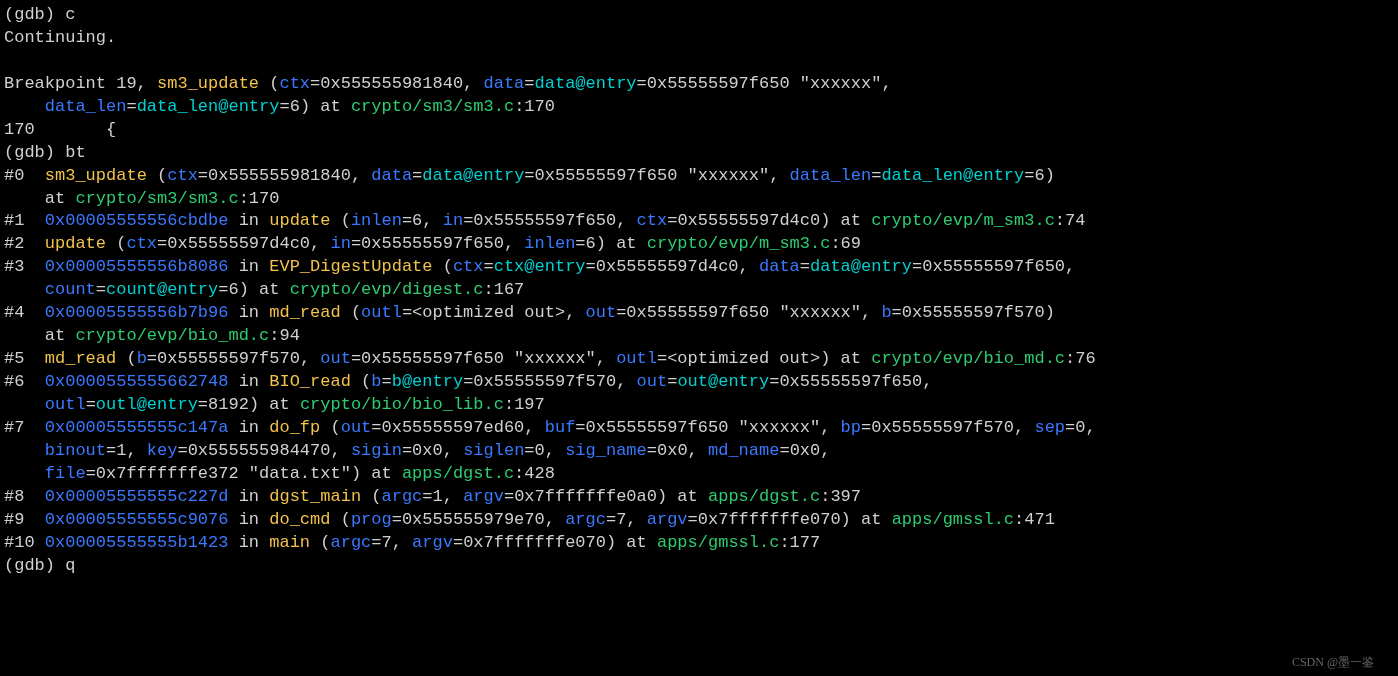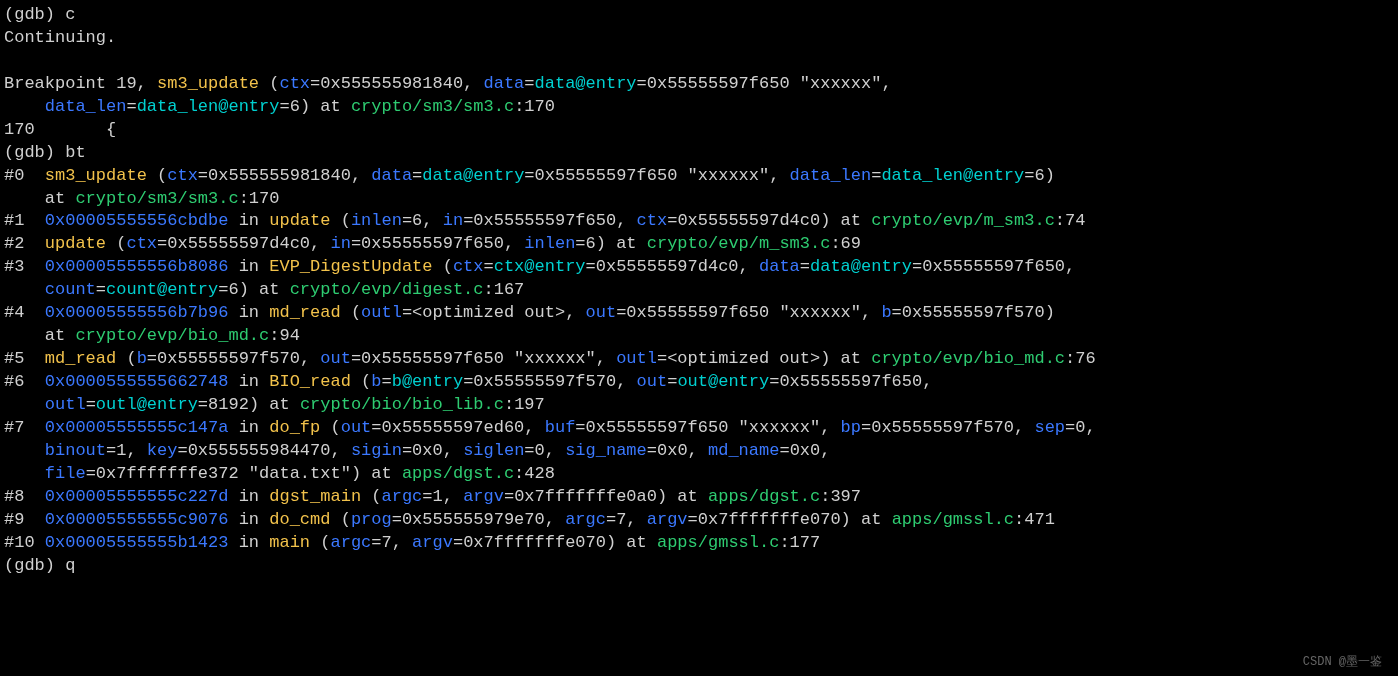--- a/index.html
+++ b/index.html
@@ -1,17 +1,17 @@
 <!DOCTYPE html>
 <html><head>
 <meta charset="utf-8">
 <style>
   html,body{margin:0;padding:0;background:#000;color:#ccc;font-family:"Consolas","Courier New",monospace;font-size:17px;line-height:1.35;width:1398px;height:676px;overflow:hidden}
   .term{white-space:pre;padding:4px 13px 0 4px}
-  .wm{position:absolute;right:16px;bottom:6px;color:#666;font-size:12px;font-family:Liberation Mono, monospace}
+  .wm{position:absolute;right:24px;bottom:6px;color:#666;font-size:12px;font-family:Liberation Serif, serif}
   
   .c-w{color:#d0d0d0}
   .c-y{color:#f2c24b}
   .c-b{color:#3b78ff}
   .c-g{color:#2ecc71}
   .c-c{color:#00d0d0}
 </style>
 </head>
 <body>
 <div class="term"><span class="c-w">(gdb)</span> <span class="c-w">c</span>

